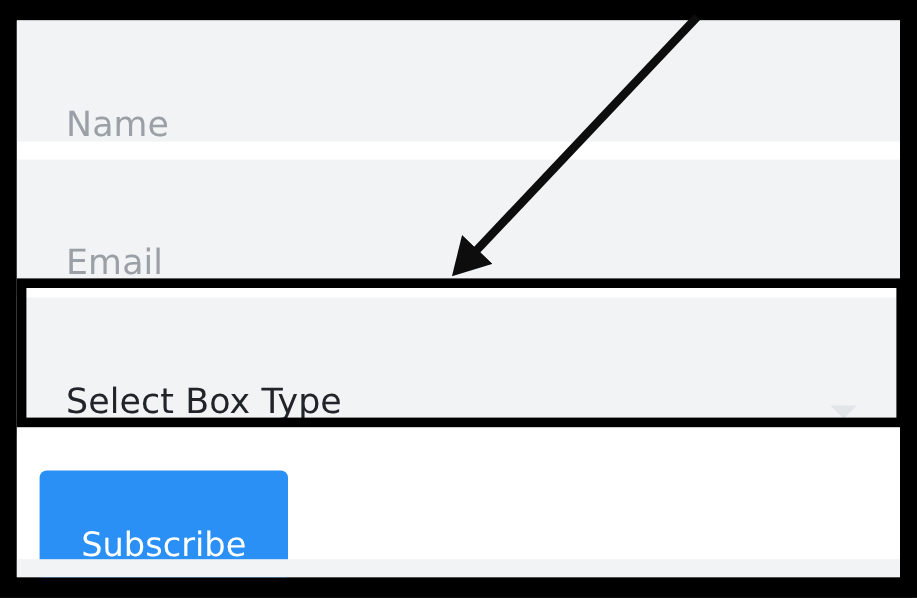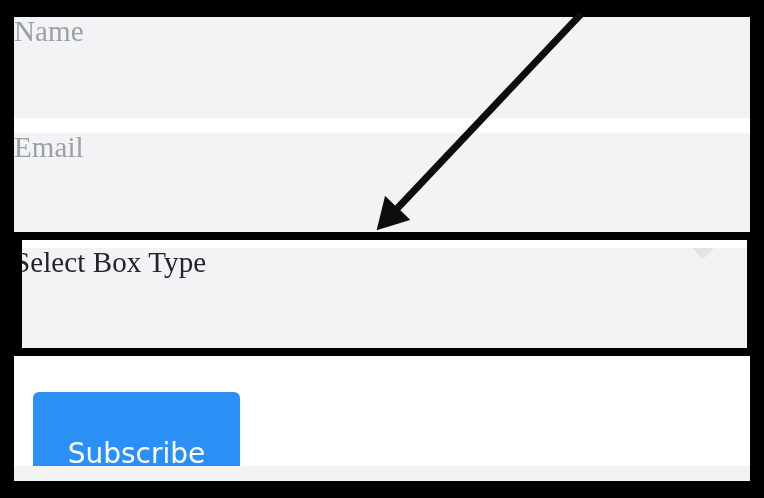--- a/index.html
+++ b/index.html
@@ -43,24 +43,24 @@
     height: 464px;
     background: #ffffff;
   }
 
   .field {
     position: absolute;
     left: 0;
     width: 736px;
     background: #f1f3f5;
     display: flex;
-    align-items: flex-start;
+    align-items: flex-end;
     box-sizing: border-box;
+    padding-left: 41px;
     padding-right: 30px;
-    font-family: Liberation Serif, serif;
   }
 
   .field-name {
     top: 0;
     height: 101px;
   }
 
   .field-email {
     top: 116px;
     height: 100px;

